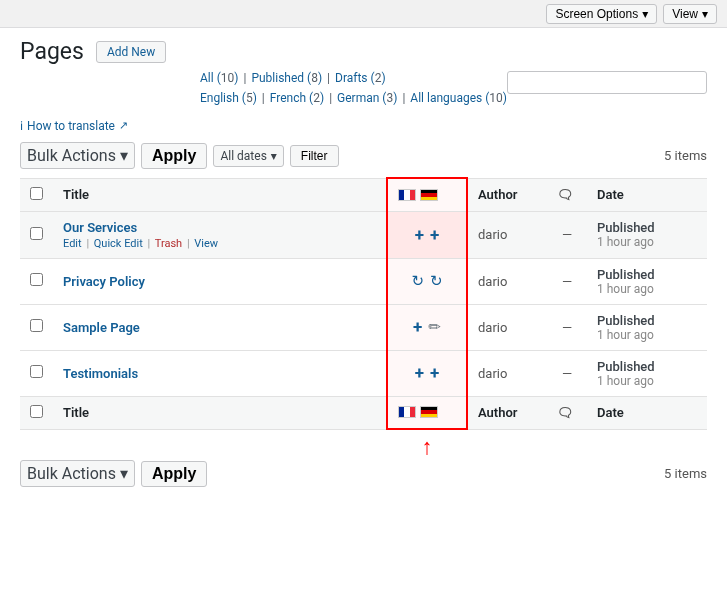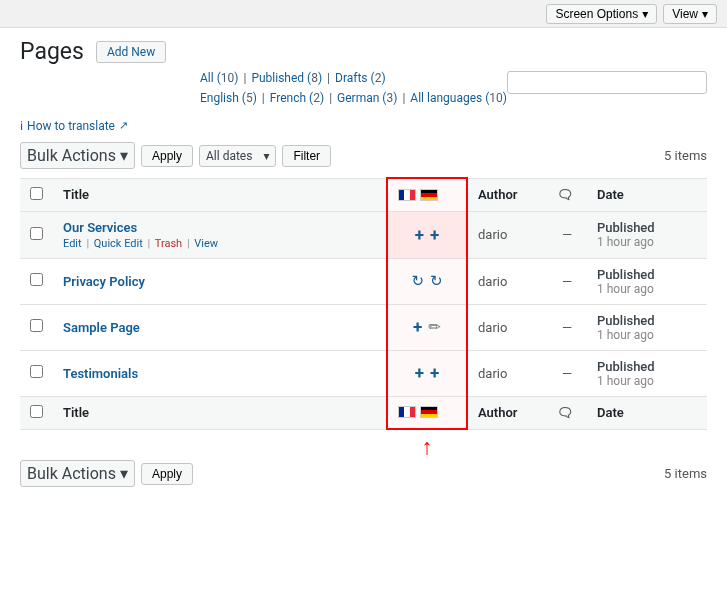--- a/index.html
+++ b/index.html
@@ -22,22 +22,22 @@
     .search-input { border: 1px solid #c3c4c7; border-radius: 3px; padding: 3px 8px; font-size: 13px; width: 200px; }
     .search-btn { background: #f6f7f7; border: 1px solid #c3c4c7; border-radius: 3px; padding: 3px 10px; font-size: 12px; cursor: pointer; }
 
     .how-to-translate { font-size: 12px; color: #135e96; text-decoration: none; display: flex; align-items: center; gap: 4px; margin-bottom: 8px; }
 
     .tablenav { display: flex; align-items: center; justify-content: space-between; margin-bottom: 8px; gap: 6px; }
     .tablenav-left { display: flex; align-items: center; gap: 6px; }
     .tablenav-right { font-size: 13px; color: #555; }
 
     .bulk-select { border: 1px solid #c3c4c7; border-radius: 3px; padding: 3px 6px; font-size: 16px; background: #f6f7f7; cursor: pointer; display: flex; align-items: center; gap: 4px; }
-    .apply-btn { background: #f6f7f7; border: 1px solid #c3c4c7; border-radius: 3px; padding: 3px 10px; font-size: 12px; cursor: pointer; }
-    .dates-select { border: 1px solid #c3c4c7; border-radius: 3px; padding: 3px 6px; font-size: 12px; background: #f6f7f7; cursor: pointer; display: flex; align-items: center; gap: 11px; }
+    .apply-btn { background: #f6f7f7; border: 1px solid #c3c4c7; border-radius: 3px; padding: 3px 10px; font-size: 16px; cursor: pointer; font-weight: bold; }
+    .dates-select { border: 1px solid #c3c4c7; border-radius: 3px; padding: 3px 6px; font-size: 12px; background: #f6f7f7; cursor: pointer; display: flex; align-items: center; gap: 4px; }
     .filter-btn { background: #f6f7f7; border: 1px solid #c3c4c7; border-radius: 3px; padding: 3px 10px; font-size: 12px; cursor: pointer; }
 
     .wp-list-table { width: 100%; border-collapse: collapse; }
     .wp-list-table th { background: #f6f7f7; border-top: 1px solid #e1e1e1; border-bottom: 1px solid #e1e1e1; padding: 8px 10px; text-align: left; font-weight: 600; color: #1d2327; font-size: 13px; }
     .wp-list-table td { border-bottom: 1px solid #e1e1e1; padding: 8px 10px; vertical-align: middle; }
 
     .col-cb { width: 26px; }
     .col-title { min-width: 120px; }
     .col-flags { width: 80px; }
     .col-author { width: 80px; }

